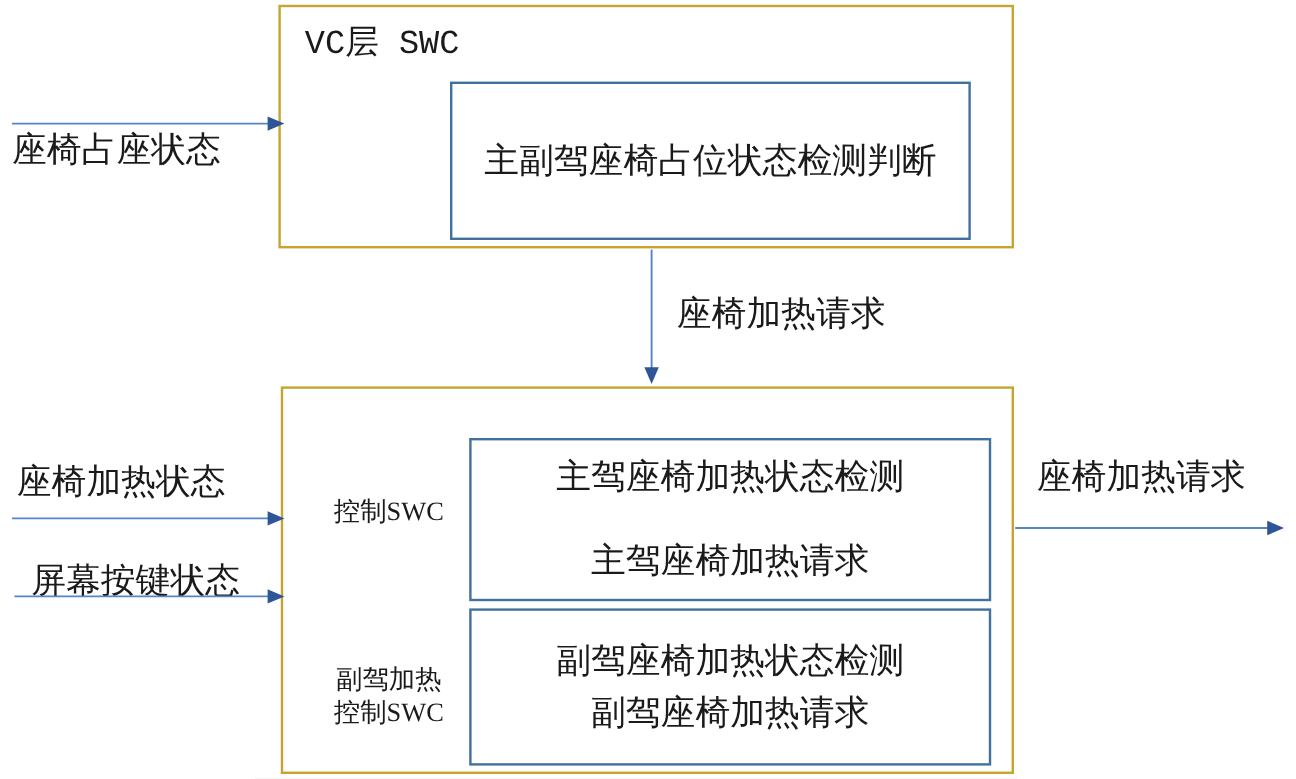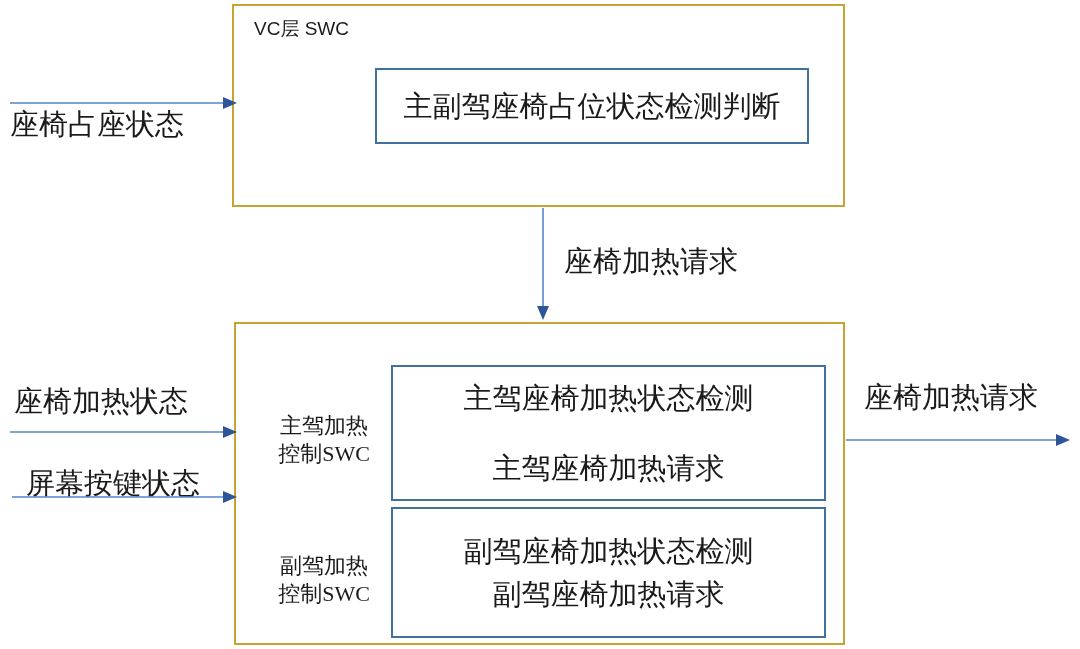--- a/index.html
+++ b/index.html
@@ -19,22 +19,22 @@
     overflow:hidden;
   }
   .container-box{
     position:absolute;
     border:2px solid var(--container-border);
     background:var(--background);
     box-sizing:border-box;
   }
   .box-title{
     position:absolute;
-    font-family:Liberation Sans, sans-serif;
-    font-size:19px;
+    font-family:Liberation Mono, monospace;
+    font-size:28px;
     white-space:nowrap;
   }
   .component-box{
     position:absolute;
     border:2px solid var(--component-border);
     box-sizing:border-box;
     display:flex;
     flex-direction:column;
     align-items:center;
     justify-content:center;
@@ -59,29 +59,28 @@
   svg.arrow line{stroke:var(--arrow-line);stroke-width:1.6;}
   svg.arrow polygon{fill:var(--arrow-head);}
 </style>
 </head>
 <body>
 
 <div class="canvas">
 
   <div class="container-box" style="left:232px;top:4px;width:613px;height:203px;">
     <div class="box-title" style="left:20px;top:10px;">VC层 SWC</div>
-    <div class="component-box" style="left:141px;top:62px;width:434px;height:76px;">
+    <div class="component-box" style="left:141px;top:62px;width:434px;height:132px;">
       <span>主副驾座椅占位状态检测判断</span>
     </div>
   </div>
 
   <div class="container-box" style="left:234px;top:322px;width:611px;height:323px;">
 
     <div class="side-label" style="left:28px;top:88px;">
-      <div>主驾加热</div>
       <div>控制SWC</div>
     </div>
 
     <div class="side-label" style="left:28px;top:228px;">
       <div>副驾加热</div>
       <div>控制SWC</div>
     </div>
 
     <div class="component-box" style="left:155px;top:41px;width:435px;height:136px;gap:28px;">
       <div>主驾座椅加热状态检测</div>

